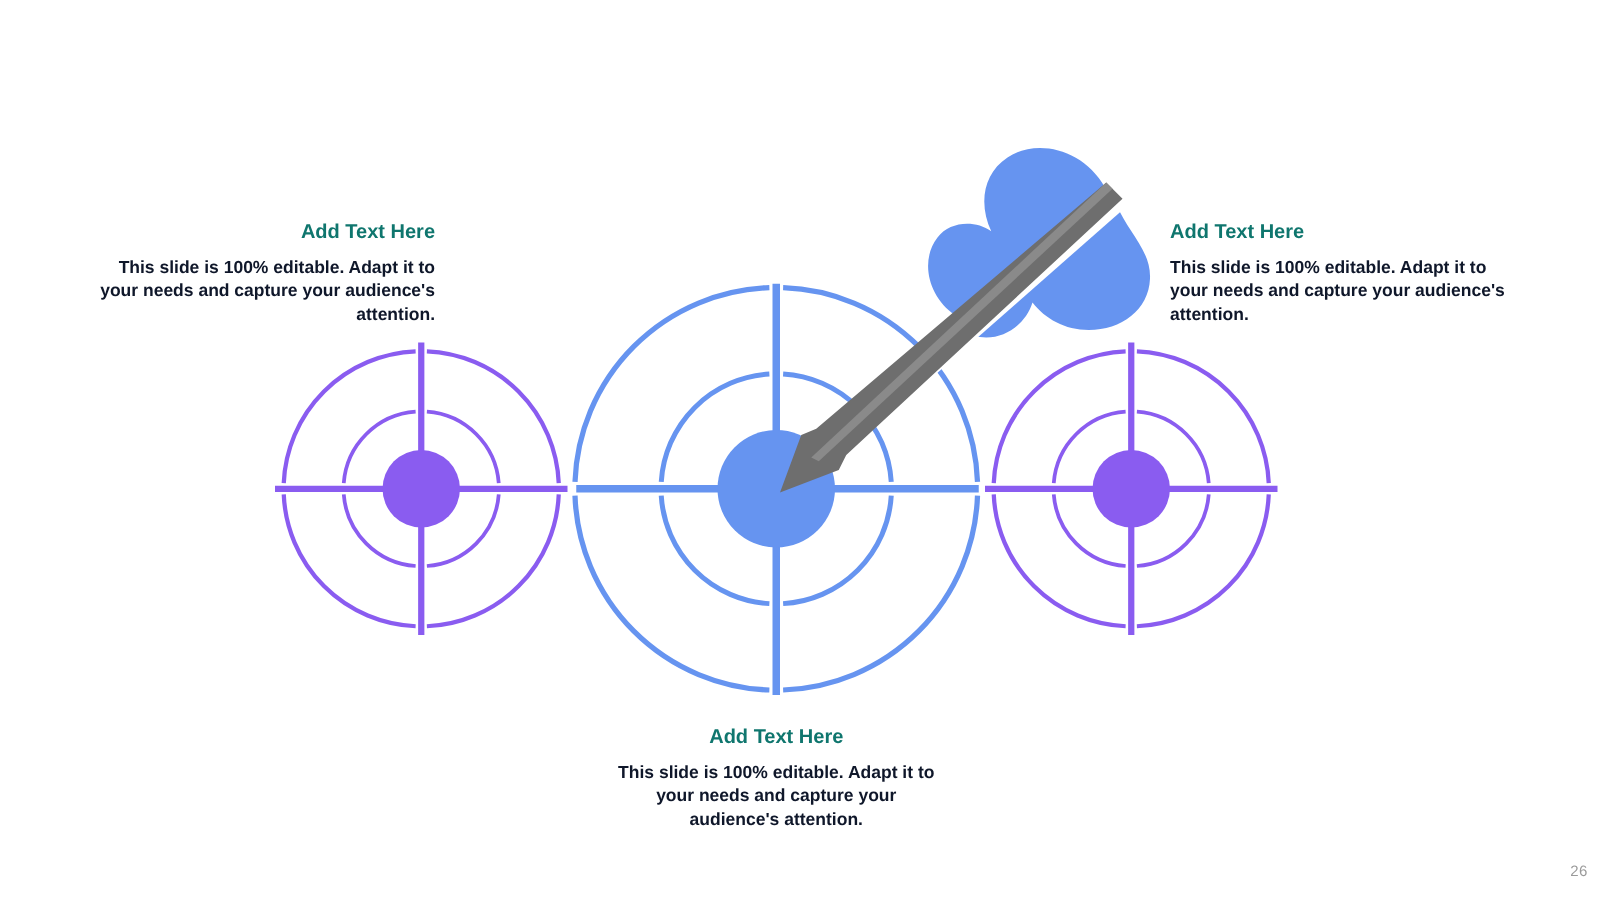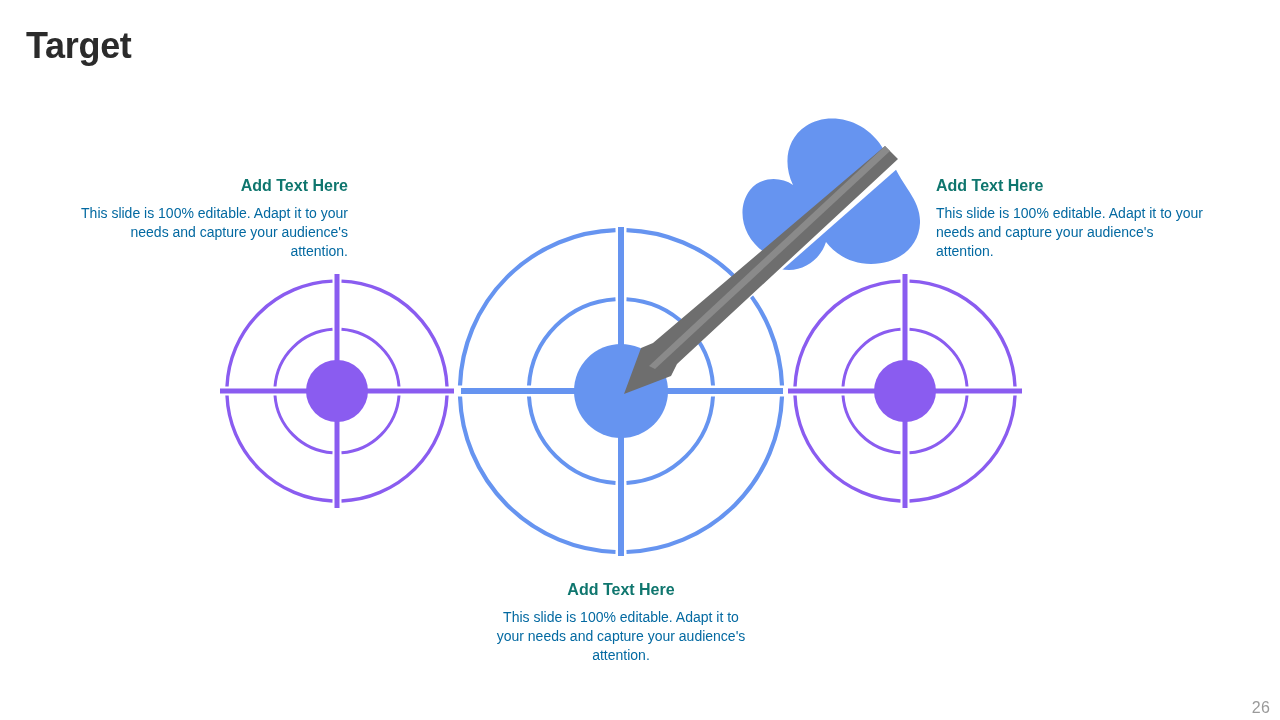--- a/index.html
+++ b/index.html
@@ -41,22 +41,22 @@
   }
   .text-block .tb-heading {
     font-size: 16px;
     font-weight: bold;
     color: #0f766e;
     line-height: 1.35;
     margin: 0 0 7px 0;
   }
   .text-block .tb-body {
     font-size: 14px;
-    font-weight: normal;
-    color: #0369a1;
+    font-weight: bold;
+    color: #0f172a;
     line-height: 1.37;
     margin: 0;
   }
 
   #block-left {
     left: 72px;
     top: 175px;
     width: 276px;
     text-align: right;
   }
@@ -83,32 +83,31 @@
     pointer-events: none;
   }
   .graphic svg {
     display: block;
   }
 
   
   .page-number {
     position: absolute;
     right: 10px;
-    bottom: 3px;
-    font-size: 16px;
+    bottom: 16px;
+    font-size: 12px;
     color: #9a9a9a;
     letter-spacing: 0.2px;
   }
 </style>
 </head>
 <body>
 
 <div class="slide">
 
-  <div class="slide-title">Target</div>
 
   <div class="graphic">
     <svg width="1280" height="720" viewBox="0 0 1280 720" xmlns="http://www.w3.org/2000/svg">
 
       <g>
 
         <g fill="none" stroke="#8A5CF0" stroke-width="3.4" stroke-linecap="butt">
           <path d="M 341.5 281.1 A 110 110 0 0 1 447 386.5"></path>
           <path d="M 447 395.5 A 110 110 0 0 1 341.5 501"></path>
           <path d="M 332.5 501 A 110 110 0 0 1 227 395.5"></path>

